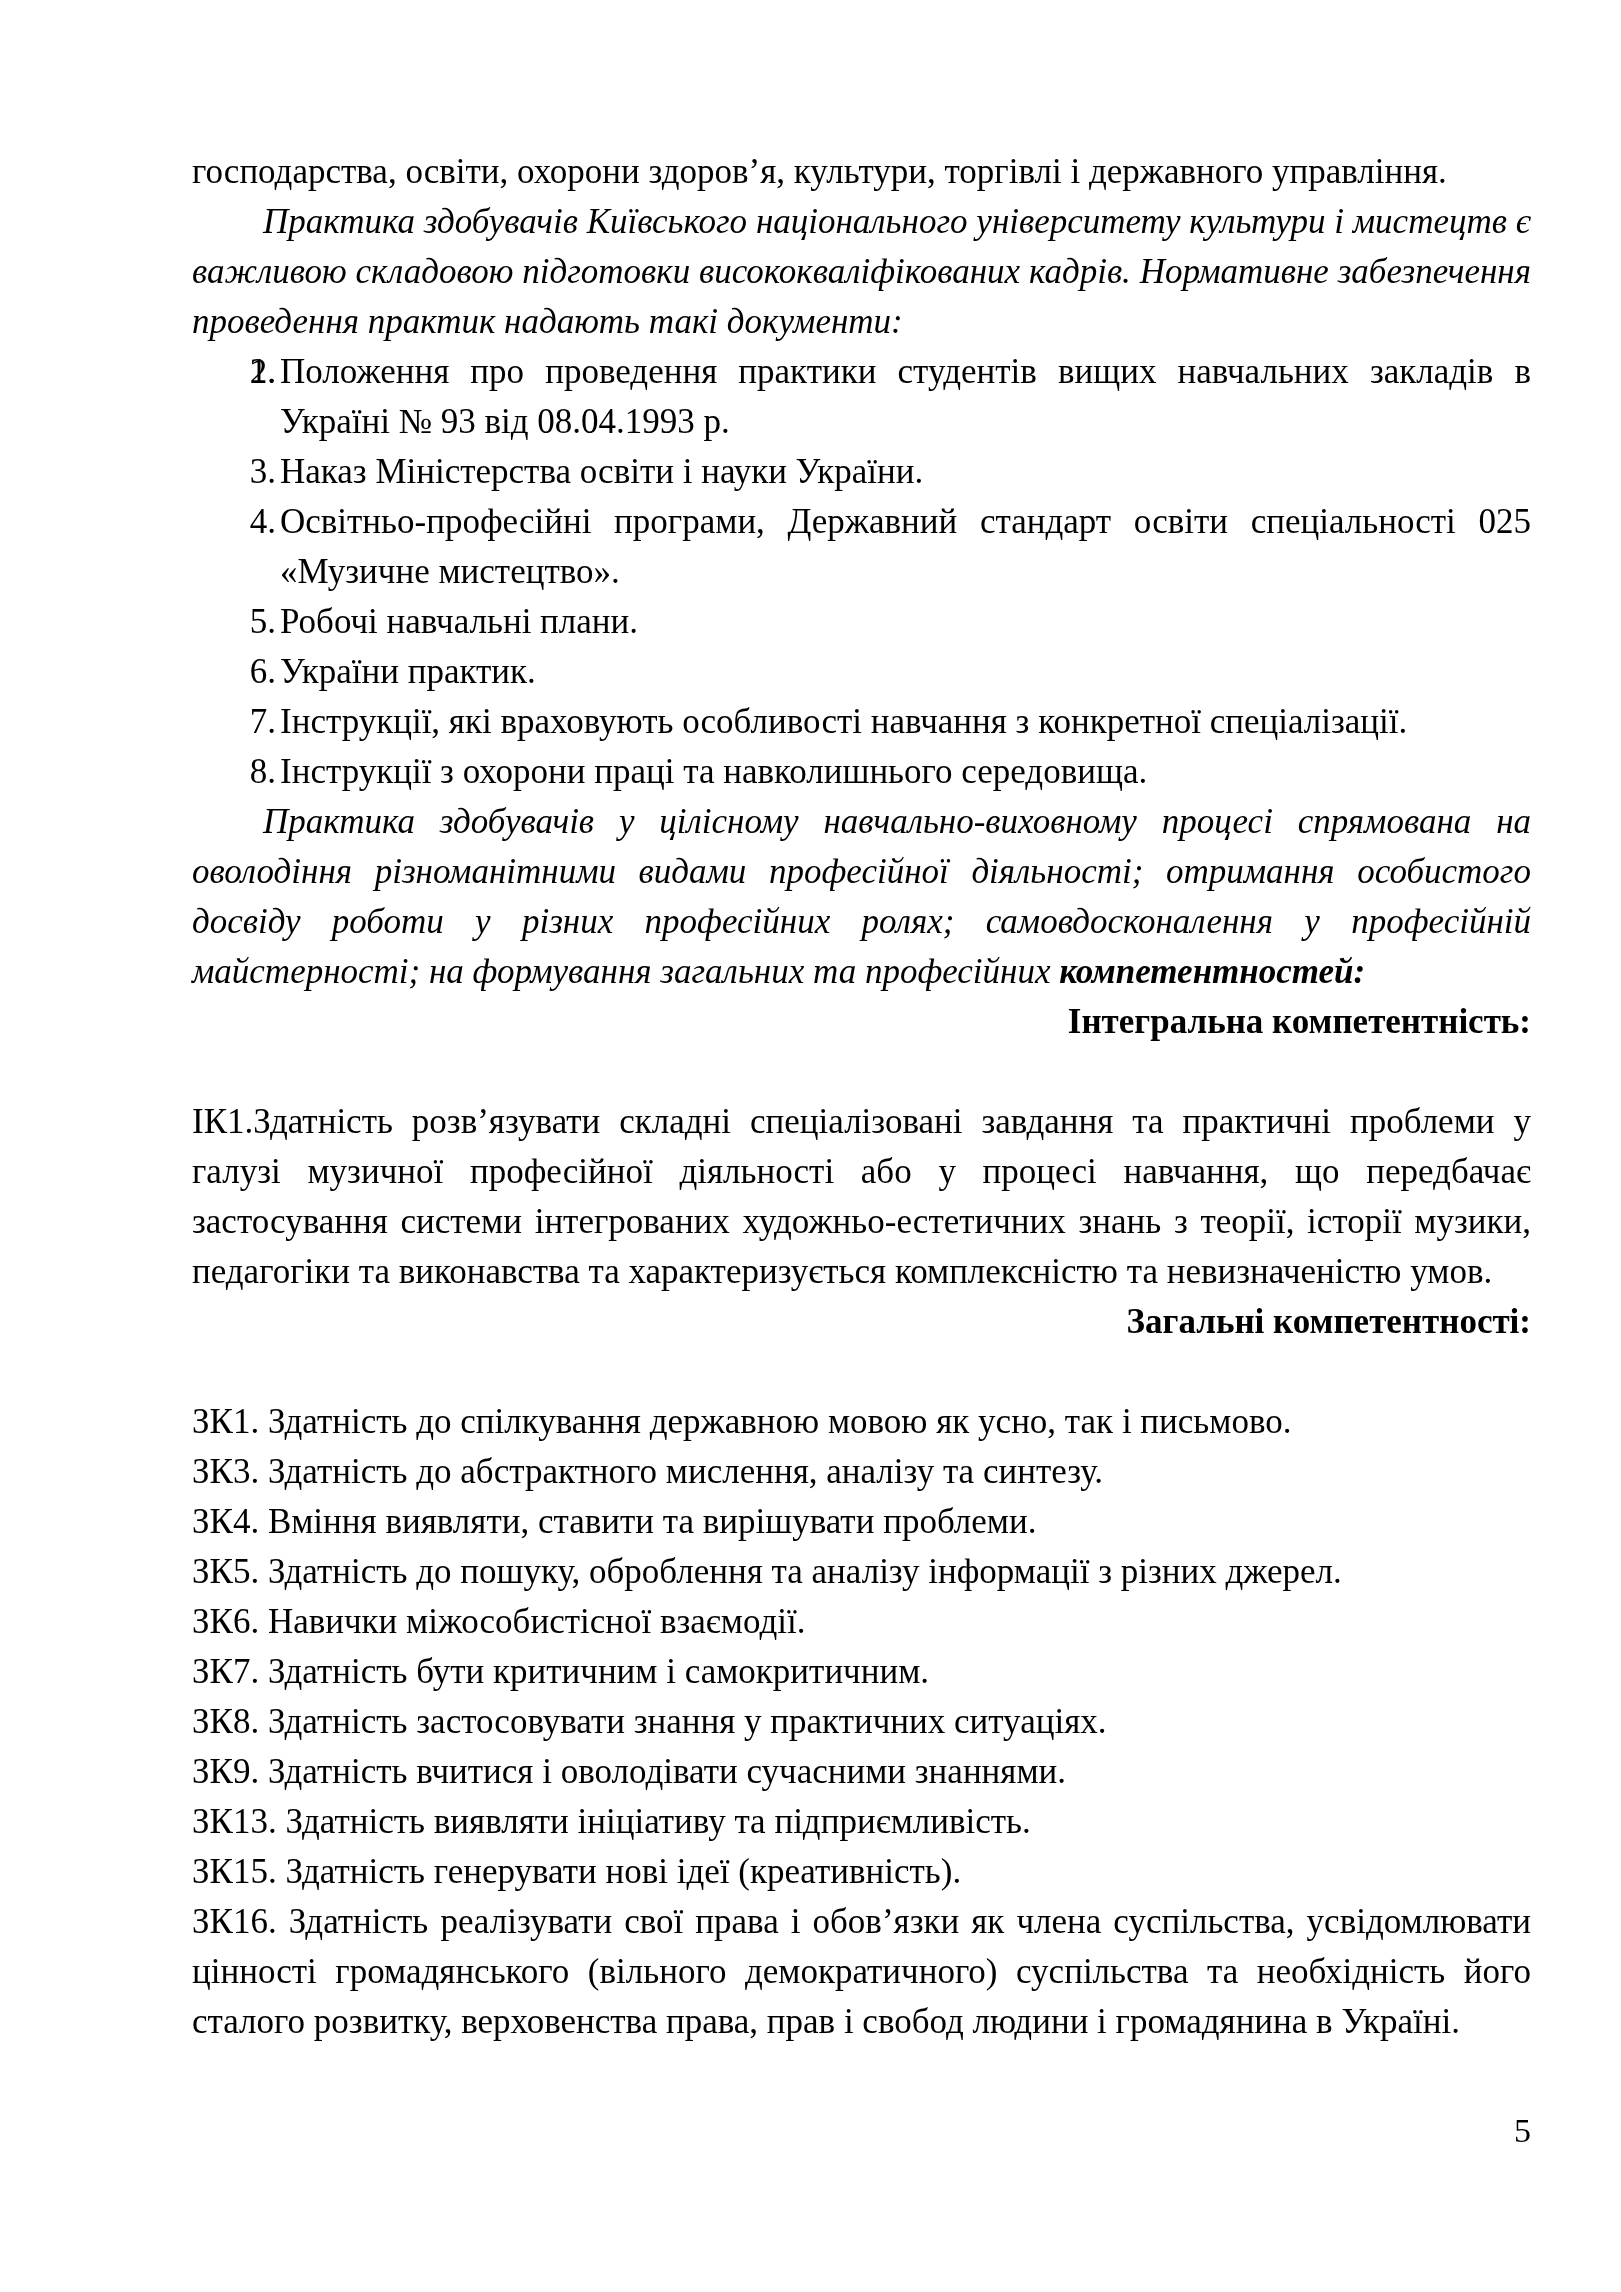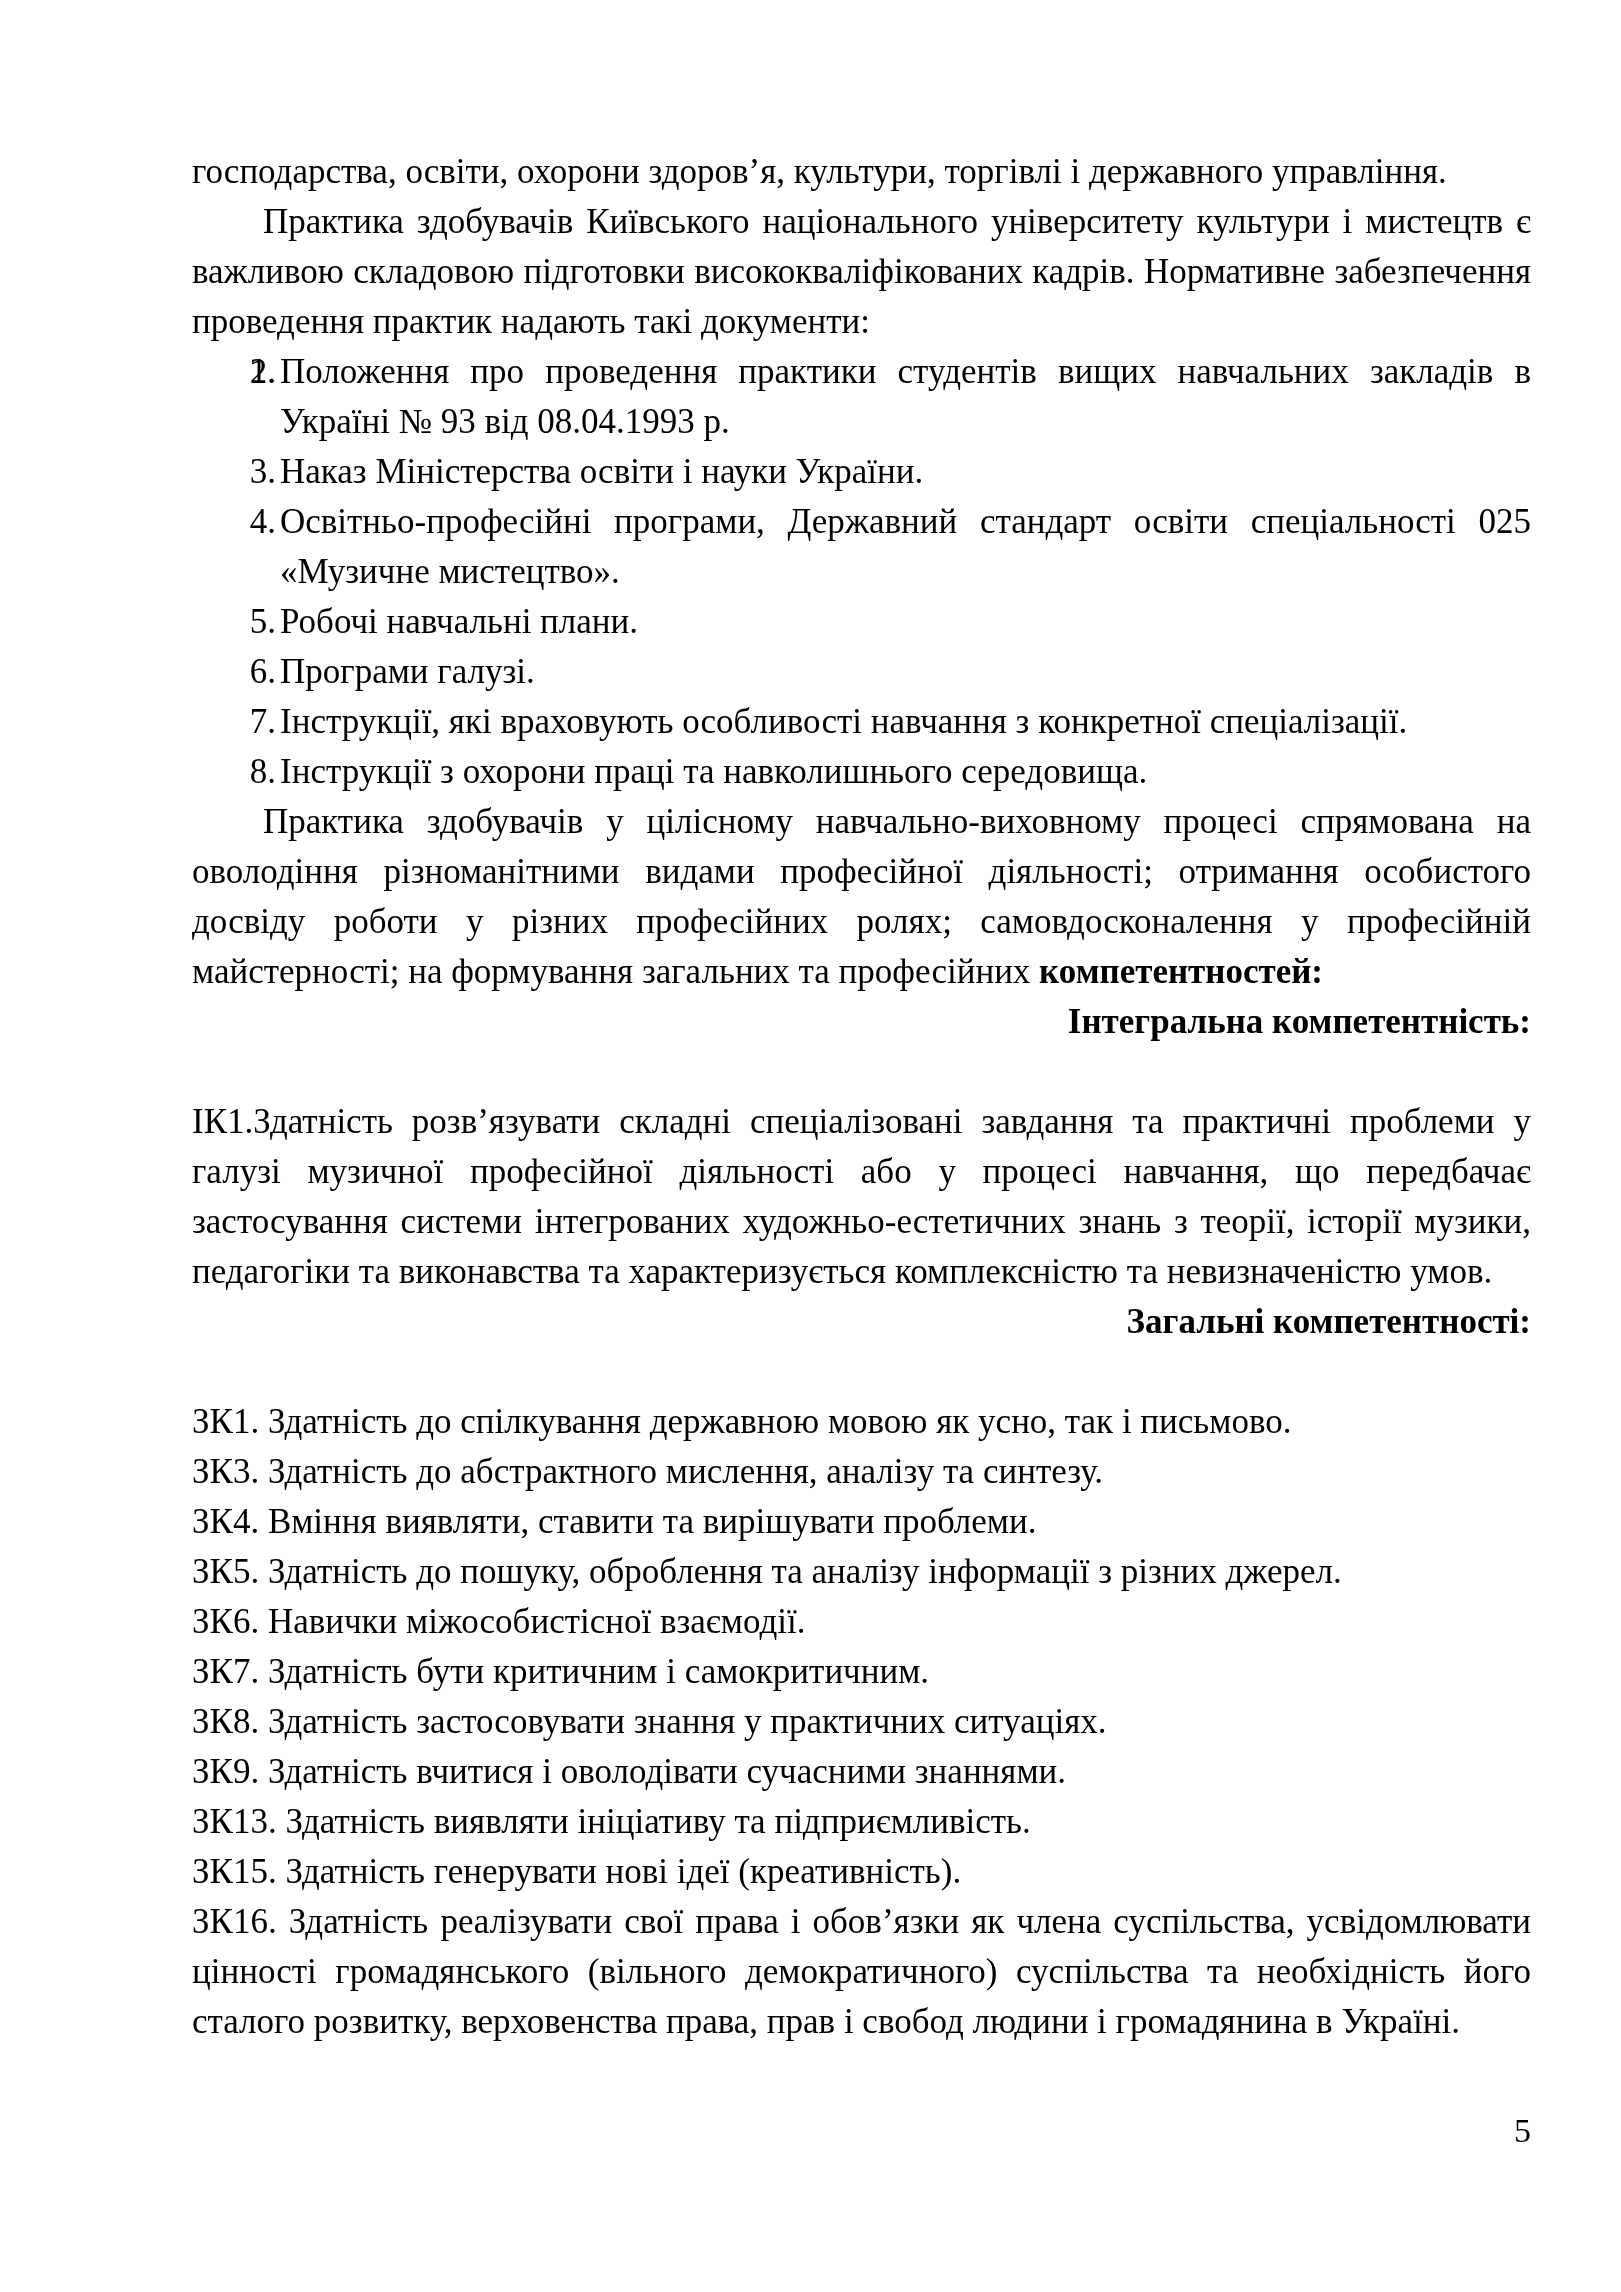--- a/index.html
+++ b/index.html
@@ -36,20 +36,21 @@
   
   p::after {
     content: "";
     display: inline-block;
     width: 100%;
   }
   p.nostretch::after { display: none; }
 
   .indent {
     text-indent: 71px;
+    font-style: italic;
   }
   .bold {
     font-weight: bold;
   }
   .heading-line {
     text-indent: 71px;
     font-weight: bold;
     text-align: right;
   }
   ol.doc-list {
@@ -108,21 +109,21 @@
       <li class="nostretch">
         <span class="num">3.</span><span class="li-text">Наказ Міністерства освіти і науки України.</span>
       </li>
       <li class="nostretch">
         <span class="num">4.</span><span class="li-text">Освітньо-професійні програми, Державний стандарт освіти спеціальності 025 «Музичне мистецтво».</span>
       </li>
       <li class="nostretch">
         <span class="num">5.</span><span class="li-text">Робочі навчальні плани.</span>
       </li>
       <li class="nostretch">
-        <span class="num">6.</span><span class="li-text">Програми галузі.</span>
+        <span class="num">6.</span><span class="li-text">України практик.</span>
       </li>
       <li class="nostretch">
         <span class="num">7.</span><span class="li-text">Інструкції, які враховують особливості навчання з конкретної спеціалізації.</span>
       </li>
       <li class="nostretch">
         <span class="num">8.</span><span class="li-text">Інструкції з охорони праці та навколишнього середовища.</span>
       </li>
     </ol>
 
     <p class="indent nostretch"><span>Практика здобувачів у цілісному навчально-виховному процесі спрямована на оволодіння різноманітними видами професійної діяльності; отримання особистого досвіду роботи у різних професійних ролях; самовдосконалення у професійній майстерності; на формування загальних та професійних </span><span class="bold">компетентностей:</span></p>

